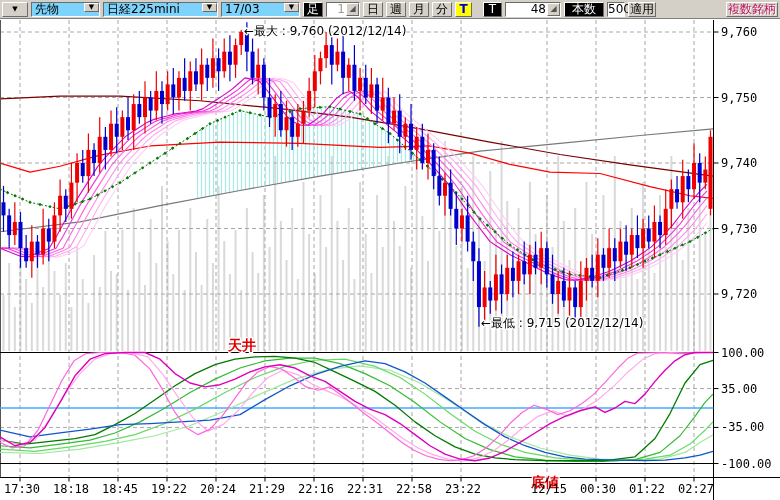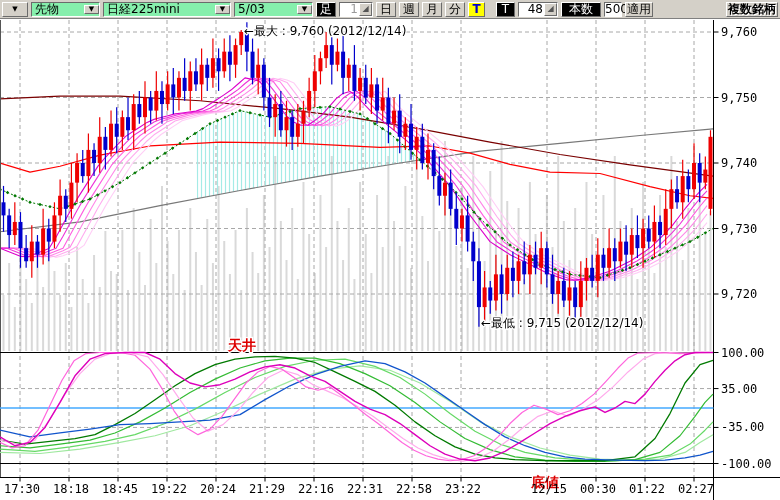--- a/index.html
+++ b/index.html
@@ -9,24 +9,24 @@
   
   .toolbar{position:absolute;left:0;top:0;width:780px;height:19px;background:#d4d0c8;
            border-bottom:1px solid #808080;display:flex;align-items:center;gap:3px;
            padding:1px 2px;box-sizing:border-box;font-size:12px;z-index:5;}
   .tb-spacer{flex:1 1 auto;}
   .btn{height:15px;display:flex;align-items:center;justify-content:center;background:#d4d0c8;
        border:1px solid;border-color:#ffffff #6b6b6b #6b6b6b #ffffff;box-sizing:border-box;
        padding:0 2px;white-space:nowrap;cursor:default;line-height:13px;}
   .btn.black{background:#000;color:#fff;}
   .btn.yellow{background:#ffff00;color:#0000cc;font-weight:bold;}
-  .btn.disabled{color:#000000;text-shadow:1px 1px 0 #ffffff;font-weight:bold;}
+  .btn.disabled{color:#be185d;text-shadow:1px 1px 0 #ffffff;}
   .arrow-glyph{font-size:7px;line-height:7px;color:#000;}
-  .combo{display:flex;align-items:center;height:15px;border:1px solid;
-         border-color:#6b6b6b #ffffff #ffffff #6b6b6b;background:#86efac;box-sizing:border-box;}
+  .combo{display:flex;align-items:flex-start;height:15px;border:1px solid;
+         border-color:#6b6b6b #ffffff #ffffff #6b6b6b;background:#7dd3fc;box-sizing:border-box;}
   .combo-text{flex:1;padding:0 3px;font-size:12px;line-height:13px;white-space:nowrap;overflow:hidden;}
   .combo-arrow{width:15px;background:#d4d0c8;border:1px solid;
                border-color:#ffffff #6b6b6b #6b6b6b #ffffff;display:flex;align-items:center;
                justify-content:center;box-sizing:border-box;}
   .field{display:flex;align-items:center;height:15px;border:1px solid;
          border-color:#6b6b6b #ffffff #ffffff #6b6b6b;background:#fff;box-sizing:border-box;}
   .field-text{flex:1;text-align:right;font-size:12px;line-height:13px;padding-right:1px;}
   .field-text.dim{color:#9a9a9a;}
   .spin{width:13px;height:13px;background:#d4d0c8;border:1px solid;
         border-color:#ffffff #6b6b6b #6b6b6b #ffffff;display:flex;align-items:center;
@@ -42,29 +42,29 @@
       <span class="arrow-glyph">▼</span>
     </div>
 
     <div class="combo" style="width:69px">
       <span class="combo-text">先物</span>
       <span class="combo-arrow">
           <span class="arrow-glyph">▼</span>
         </span>
     </div>
 
-    <div class="combo" style="width:128px">
+    <div class="combo" style="width:115px">
       <span class="combo-text">日経225mini</span>
       <span class="combo-arrow">
           <span class="arrow-glyph">▼</span>
         </span>
     </div>
 
     <div class="combo" style="width:79px">
-      <span class="combo-text">5/03</span>
+      <span class="combo-text">17/03</span>
       <span class="combo-arrow">
           <span class="arrow-glyph">▼</span>
         </span>
     </div>
 
     <div class="btn black" style="width:20px">足</div>
 
     <div class="field" style="width:34px">
       <span class="field-text dim">1</span>
       <span class="spin">◢</span>
@@ -72,21 +72,21 @@
 
     <div class="btn" style="width:20px">日</div>
     <div class="btn" style="width:20px">週</div>
     <div class="btn" style="width:20px">月</div>
     <div class="btn" style="width:20px">分</div>
     <div class="btn yellow" style="width:17px">T</div>
 
     <div style="width:5px"></div>
 
     <div class="btn black" style="width:19px">T</div>
-    <div class="field" style="width:40px">
+    <div class="field" style="width:56px">
       <span class="field-text">48</span>
       <span class="spin">◢</span>
     </div>
 
     <div class="btn black" style="width:40px">本数</div>
     <div class="field" style="width:18px">
       <span class="field-text">500</span>
       <span class="spin">◢</span>
     </div>
 

